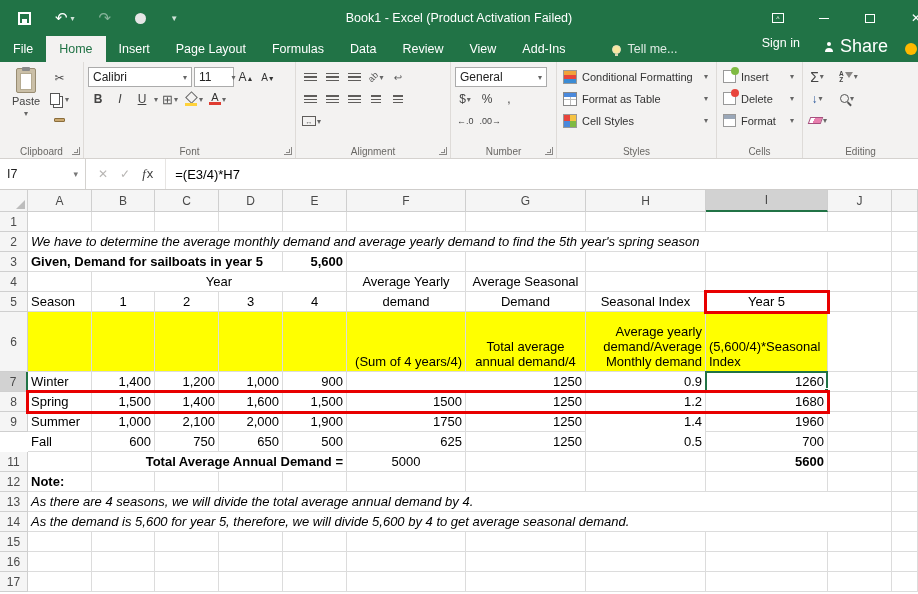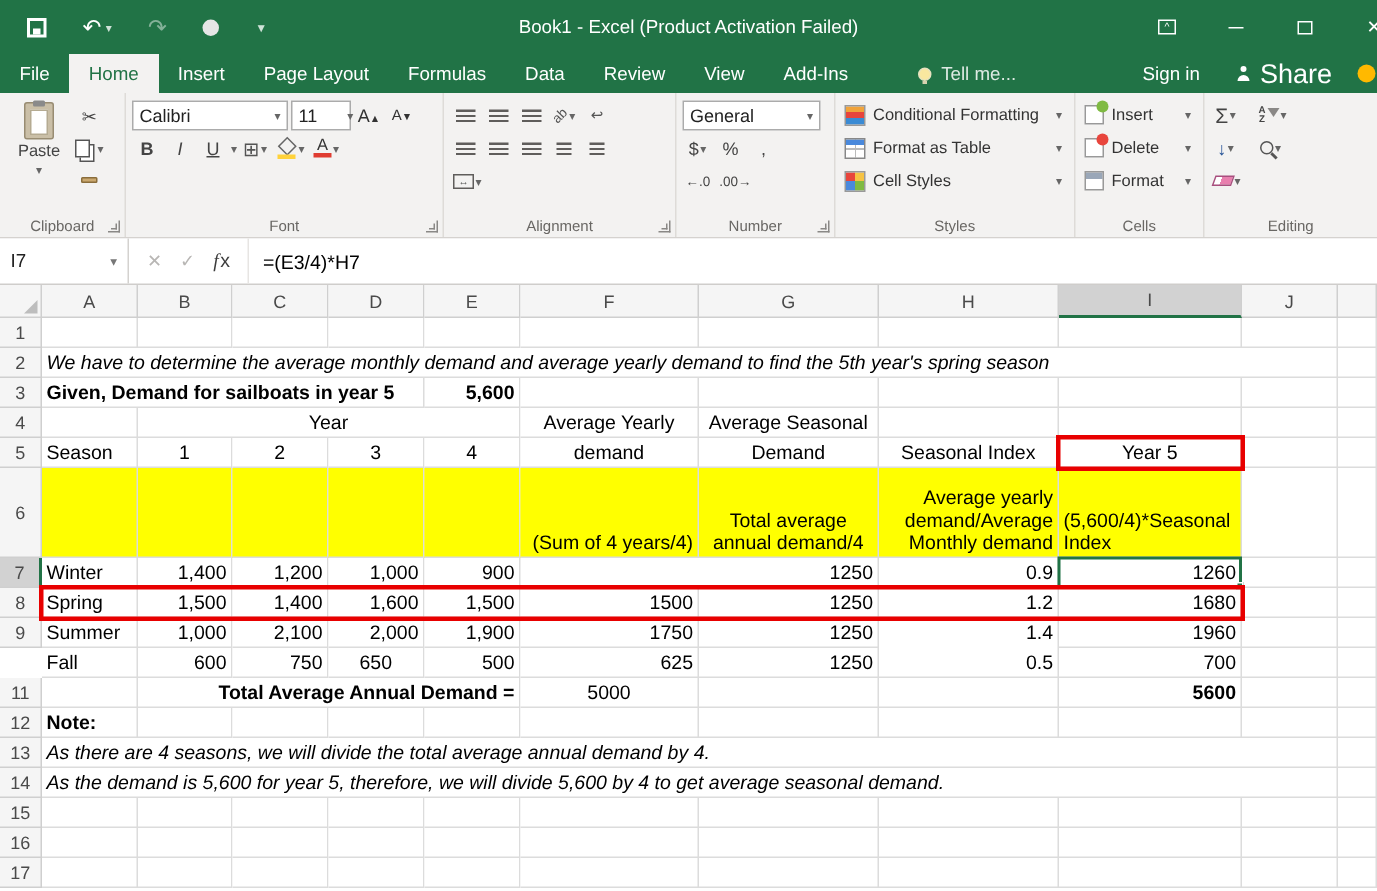--- a/index.html
+++ b/index.html
@@ -24,21 +24,21 @@
   .icon-ribbonopts{width:12px;height:10px;border:1px solid #fff;display:inline-flex;align-items:center;justify-content:center;font-size:7px;line-height:1;}
 
   
   .tabrow{height:26px;background:#217346;display:flex;align-items:stretch;position:relative;}
   .tabs{display:flex;}
   .tab{padding:0 13px;line-height:26px;font-size:12.5px;color:#fff;cursor:default;white-space:nowrap;}
   .tab.active{background:#f3f2f1;color:#217346;}
   .tellme{display:flex;align-items:center;gap:6px;margin-left:34px;color:rgba(255,255,255,.85);font-size:12.5px;}
   .icon-bulb{width:9px;height:9px;border-radius:50%;background:#f9e79f;border:1px solid #e8e2c0;position:relative;display:inline-block;}
   .icon-bulb::after{content:"";position:absolute;left:2px;bottom:-3px;width:3px;height:2px;background:#d8d2b0;}
-  .tabrow-right{margin-left:auto;display:flex;align-items:center;gap:24px;padding-right:30px;font-size:12.5px;color:#fff;}
+  .tabrow-right{margin-left:auto;display:flex;align-items:flex-start;gap:24px;padding-right:30px;font-size:12.5px;color:#fff;}
   .sharebtn{display:flex;align-items:center;gap:6px;background:none;border:none;color:#fff;font-size:18px;}
   .icon-person{width:10px;height:10px;position:relative;display:inline-block;}
   .icon-person::before{content:"";position:absolute;left:3px;top:0;width:4px;height:4px;border-radius:50%;background:#fff;}
   .icon-person::after{content:"";position:absolute;left:1px;bottom:0;width:8px;height:4px;border-radius:4px 4px 0 0;background:#fff;}
   .notif-dot{position:absolute;right:1px;top:7px;width:12px;height:12px;border-radius:50%;background:#ffb900;}
 
   
   .ribbon{height:97px;background:#f3f2f1;border-bottom:1px solid #d5d2cf;display:flex;}
   .rgroup{position:relative;border-right:1px solid #dedbd8;padding:4px 4px 15px;}
   .glabel{position:absolute;bottom:1px;left:0;right:0;text-align:center;font-size:10px;color:#696764;}
@@ -541,21 +541,21 @@
       <div class="cell r" style="left: 347px; top: 222px; width: 119px; height: 20px;">1750</div>
       <div class="cell r" style="left: 466px; top: 222px; width: 120px; height: 20px;">1250</div>
       <div class="cell r" style="left: 586px; top: 222px; width: 120px; height: 36px;">1.4</div>
       <div class="cell r" style="left: 706px; top: 222px; width: 122px; height: 20px;">1960</div>
       <div class="cell" style="left: 828px; top: 222px; width: 64px; height: 20px;"></div>
       <div class="cell" style="left: 892px; top: 222px; width: 26px; height: 20px;"></div>
       <div class="rhead" style="left: 0px; top: 242px; width: 28px; height: 20px; margin-top: 42px;">10</div>
       <div class="cell" style="left: 28px; top: 242px; width: 64px; height: 20px;">Fall</div>
       <div class="cell r" style="left: 92px; top: 242px; width: 63px; height: 20px;">600</div>
       <div class="cell r" style="left: 155px; top: 242px; width: 64px; height: 20px;">750</div>
-      <div class="cell r" style="left: 219px; top: 242px; width: 64px; height: 20px; text-align: center;">650</div>
+      <div class="cell r" style="left: 219px; top: 242px; width: 64px; height: 20px;">650</div>
       <div class="cell r" style="left: 283px; top: 242px; width: 64px; height: 20px;">500</div>
       <div class="cell r" style="left: 347px; top: 242px; width: 119px; height: 20px;">625</div>
       <div class="cell r" style="left: 466px; top: 242px; width: 120px; height: 20px;">1250</div>
       <div class="cell r" style="left: 586px; top: 242px; width: 120px; height: 20px;">0.5</div>
       <div class="cell r" style="left: 706px; top: 242px; width: 122px; height: 20px;">700</div>
       <div class="cell" style="left: 828px; top: 242px; width: 64px; height: 20px;"></div>
       <div class="cell" style="left: 892px; top: 242px; width: 26px; height: 20px;"></div>
       <div class="rhead" style="left: 0px; top: 262px; width: 28px; height: 20px;">11</div>
       <div class="cell" style="left: 28px; top: 262px; width: 64px; height: 20px;"></div>
       <div class="cell b r" style="left: 92px; top: 262px; width: 255px; height: 20px;">Total Average Annual Demand =</div>

